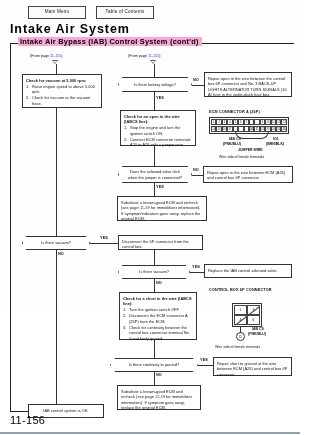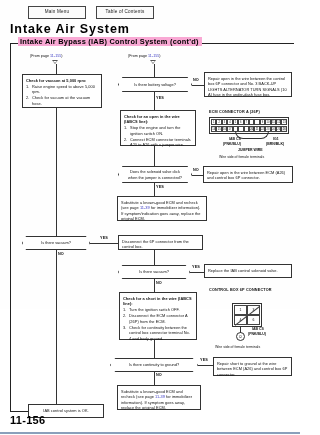--- a/index.html
+++ b/index.html
@@ -279,21 +279,21 @@
     text-align: center;
     color: #111;
     box-sizing: border-box;
   }
 
   
   .pagenum {
     position: absolute;
     left: 10px; top: 414px;
     font-size: 11px;
-    font-weight: bold;
+    font-weight: normal;
     letter-spacing: .3px;
     color: #000;
   }
   .footrule {
     position: absolute;
     left: 0; top: 432px;
     width: 300px; height: 2px;
     background: #8aa0bb;
   }
 </style>

